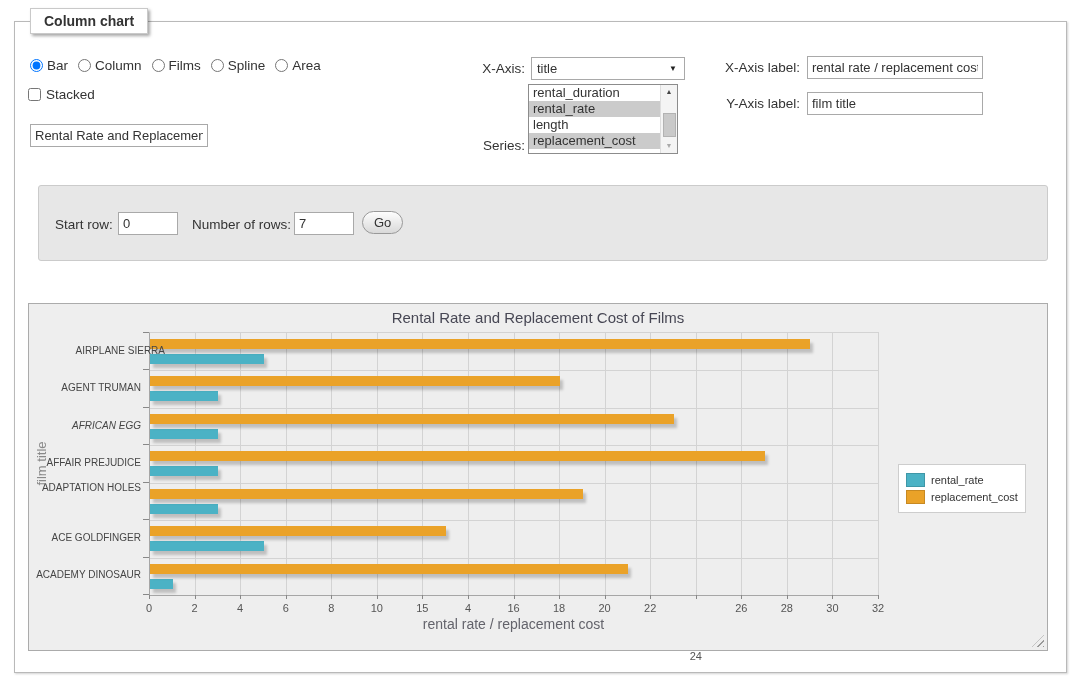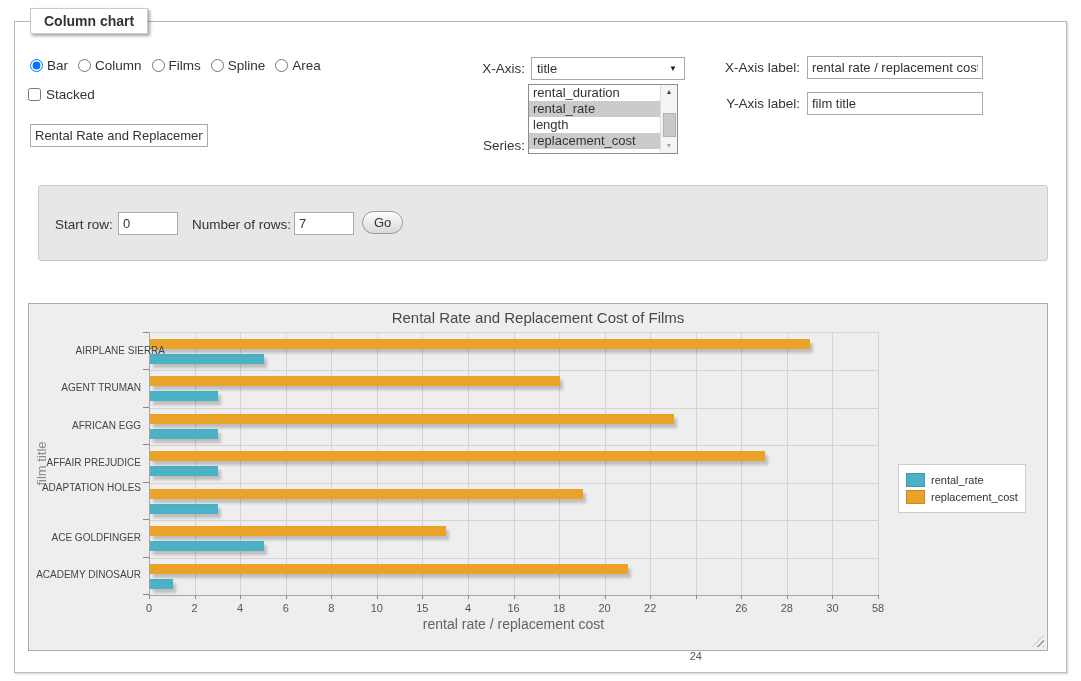--- a/index.html
+++ b/index.html
@@ -181,21 +181,21 @@
         <div class="bar" style="left: 0px; top: 43.4286px; width: 409.835px; background: rgb(234, 162, 40);"></div>
         <div class="bar" style="left: 0px; top: 80.8571px; width: 523.741px; background: rgb(234, 162, 40);"></div>
         <div class="bar" style="left: 0px; top: 118.286px; width: 614.866px; background: rgb(234, 162, 40);"></div>
         <div class="bar" style="left: 0px; top: 155.714px; width: 432.616px; background: rgb(234, 162, 40);"></div>
         <div class="bar" style="left: 0px; top: 193.143px; width: 295.928px; background: rgb(234, 162, 40);"></div>
         <div class="bar" style="left: 0px; top: 230.571px; width: 478.178px; background: rgb(234, 162, 40);"></div>
       </div>
     <div id="chart-annot">
         <div class="cat-lbl" style="position: absolute; top: 40.7143px; padding-left: 24px;">AIRPLANE SIERRA</div>
         <div class="cat-lbl" style="position: absolute; top: 78.1429px;">AGENT TRUMAN</div>
-        <div class="cat-lbl" style="position: absolute; top: 115.571px;">AFRICAN EGG</div>
+        <div class="cat-lbl" style="position: absolute; top: 115.571px; font-style: italic;">AFRICAN EGG</div>
         <div class="cat-lbl" style="position: absolute; top: 153px;">AFFAIR PREJUDICE</div>
         <div class="cat-lbl" style="position: absolute; top: 178px; text-align: right;">ADAPTATION HOLES</div>
         <div class="cat-lbl" style="position: absolute; top: 227.857px;">ACE GOLDFINGER</div>
         <div class="cat-lbl" style="position: absolute; top: 265.286px;">ACADEMY DINOSAUR</div>
         <div class="tick-l" style="position: absolute; left: 114px; top: 28px;"></div>
         <div class="tick-l" style="position: absolute; left: 114px; top: 65.4286px;"></div>
         <div class="tick-l" style="position: absolute; left: 114px; top: 102.857px;"></div>
         <div class="tick-l" style="position: absolute; left: 114px; top: 140.286px;"></div>
         <div class="tick-l" style="position: absolute; left: 114px; top: 177.714px;"></div>
         <div class="tick-l" style="position: absolute; left: 114px; top: 215.143px;"></div>
@@ -227,21 +227,21 @@
         <div class="xtick-lbl" style="left: 601.188px; top: 298px;">22</div>
         <div class="tick-b" style="position: absolute; left: 666.75px; top: 291px;"></div>
         <div class="xtick-lbl" style="left: 646.75px; top: 298px; margin-top: 48px;">24</div>
         <div class="tick-b" style="position: absolute; left: 712.312px; top: 291px;"></div>
         <div class="xtick-lbl" style="left: 692.312px; top: 298px;">26</div>
         <div class="tick-b" style="position: absolute; left: 757.875px; top: 291px;"></div>
         <div class="xtick-lbl" style="left: 737.875px; top: 298px;">28</div>
         <div class="tick-b" style="position: absolute; left: 803.438px; top: 291px;"></div>
         <div class="xtick-lbl" style="left: 783.438px; top: 298px;">30</div>
         <div class="tick-b" style="position: absolute; left: 849px; top: 291px;"></div>
-        <div class="xtick-lbl" style="left: 829px; top: 298px;">58</div>
+        <div class="xtick-lbl" style="left: 829px; top: 298px;">32</div>
       </div>
     <div class="y-title">film title</div>
     <div class="x-title">rental rate / replacement cost</div>
     <div class="legend" id="legend">
         <div class="leg-row">
           <div class="leg-swatch" style="background: rgb(75, 178, 197);"></div>
           <div class="leg-lbl">rental_rate</div>
         </div>
         <div class="leg-row">
           <div class="leg-swatch" style="background: rgb(234, 162, 40);"></div>

